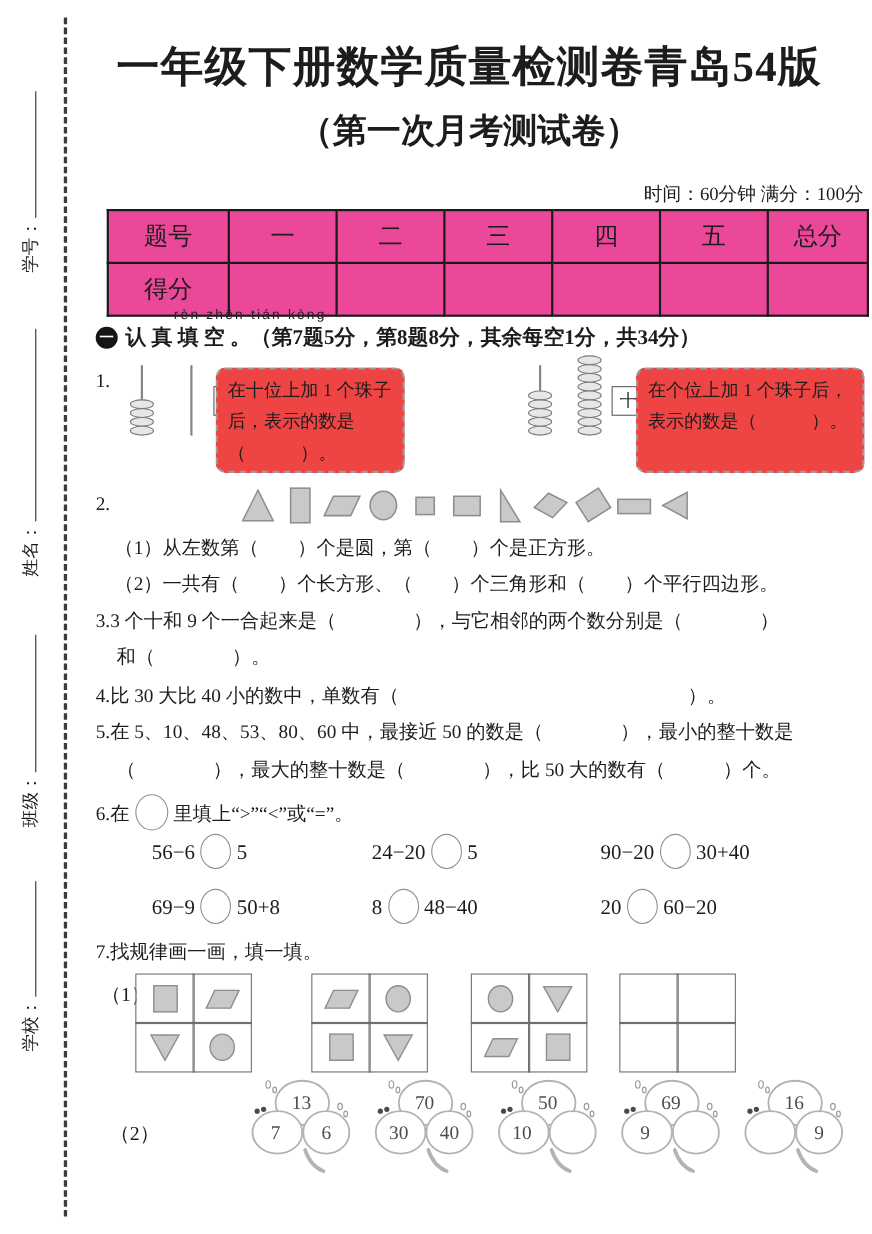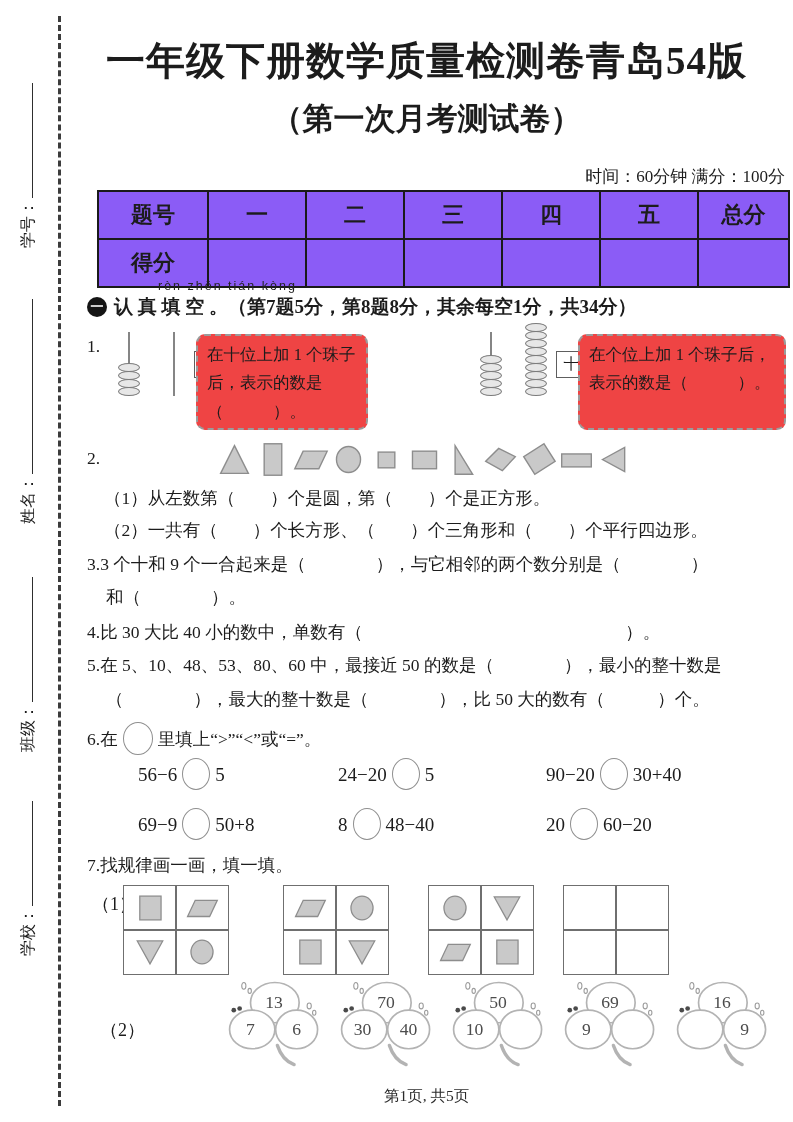--- a/index.html
+++ b/index.html
@@ -16,21 +16,21 @@
   .title{position:absolute;left:60px;right:0;top:34px;text-align:center;font-size:39px;
          font-weight:bold;letter-spacing:1px;margin:0;}
   .subtitle{position:absolute;left:60px;right:0;top:98px;text-align:center;font-size:31px;
             font-weight:bold;margin:0;}
   .meta{position:absolute;right:8px;top:165px;font-size:17px;}
 
   
   .score-table-wrap{position:absolute;left:97px;top:190px;}
   .score-table-wrap table{border-collapse:collapse;table-layout:fixed;}
   .score-table-wrap td{border:2.2px solid #1a1a1a;height:44px;text-align:center;
-                       font-size:22px;font-weight:bold;background:#8b5cf6;margin-top:12px;}
+                       font-size:22px;font-weight:normal;background:#ec4899;margin-top:12px;}
 
   
   .pinyin{position:absolute;left:116px;top:279px;font-family:"Liberation Sans","DejaVu Sans",sans-serif;
           font-size:12.5px;letter-spacing:2px;color:#222;margin-left:42px;}
   .sec-row{position:absolute;left:87px;top:294px;display:flex;align-items:center;
            font-size:19px;font-weight:bold;}
   .sec-marker{width:20px;height:20px;background:#151515;color:#fff;border-radius:50%;
               display:inline-flex;align-items:center;justify-content:center;font-size:13px;
               margin-right:7px;flex:0 0 auto;}
 
@@ -488,14 +488,13 @@
           <circle cx="12" cy="36" r="2.8" fill="#4a4a4a"></circle>
           <circle cx="19" cy="34" r="2.8" fill="#4a4a4a"></circle>
           <g font-size="21" fill="#4c4c4c" text-anchor="middle" font-family="Liberation Serif,serif">
             <text x="60" y="34">16</text>
             <text x="32" y="66"></text>
             <text x="87" y="66">9</text>
           </g>
         </svg></div>
     </div>
 
-  <div class="footer">第1页, 共5页</div>
 </div>
 
 </body></html>

